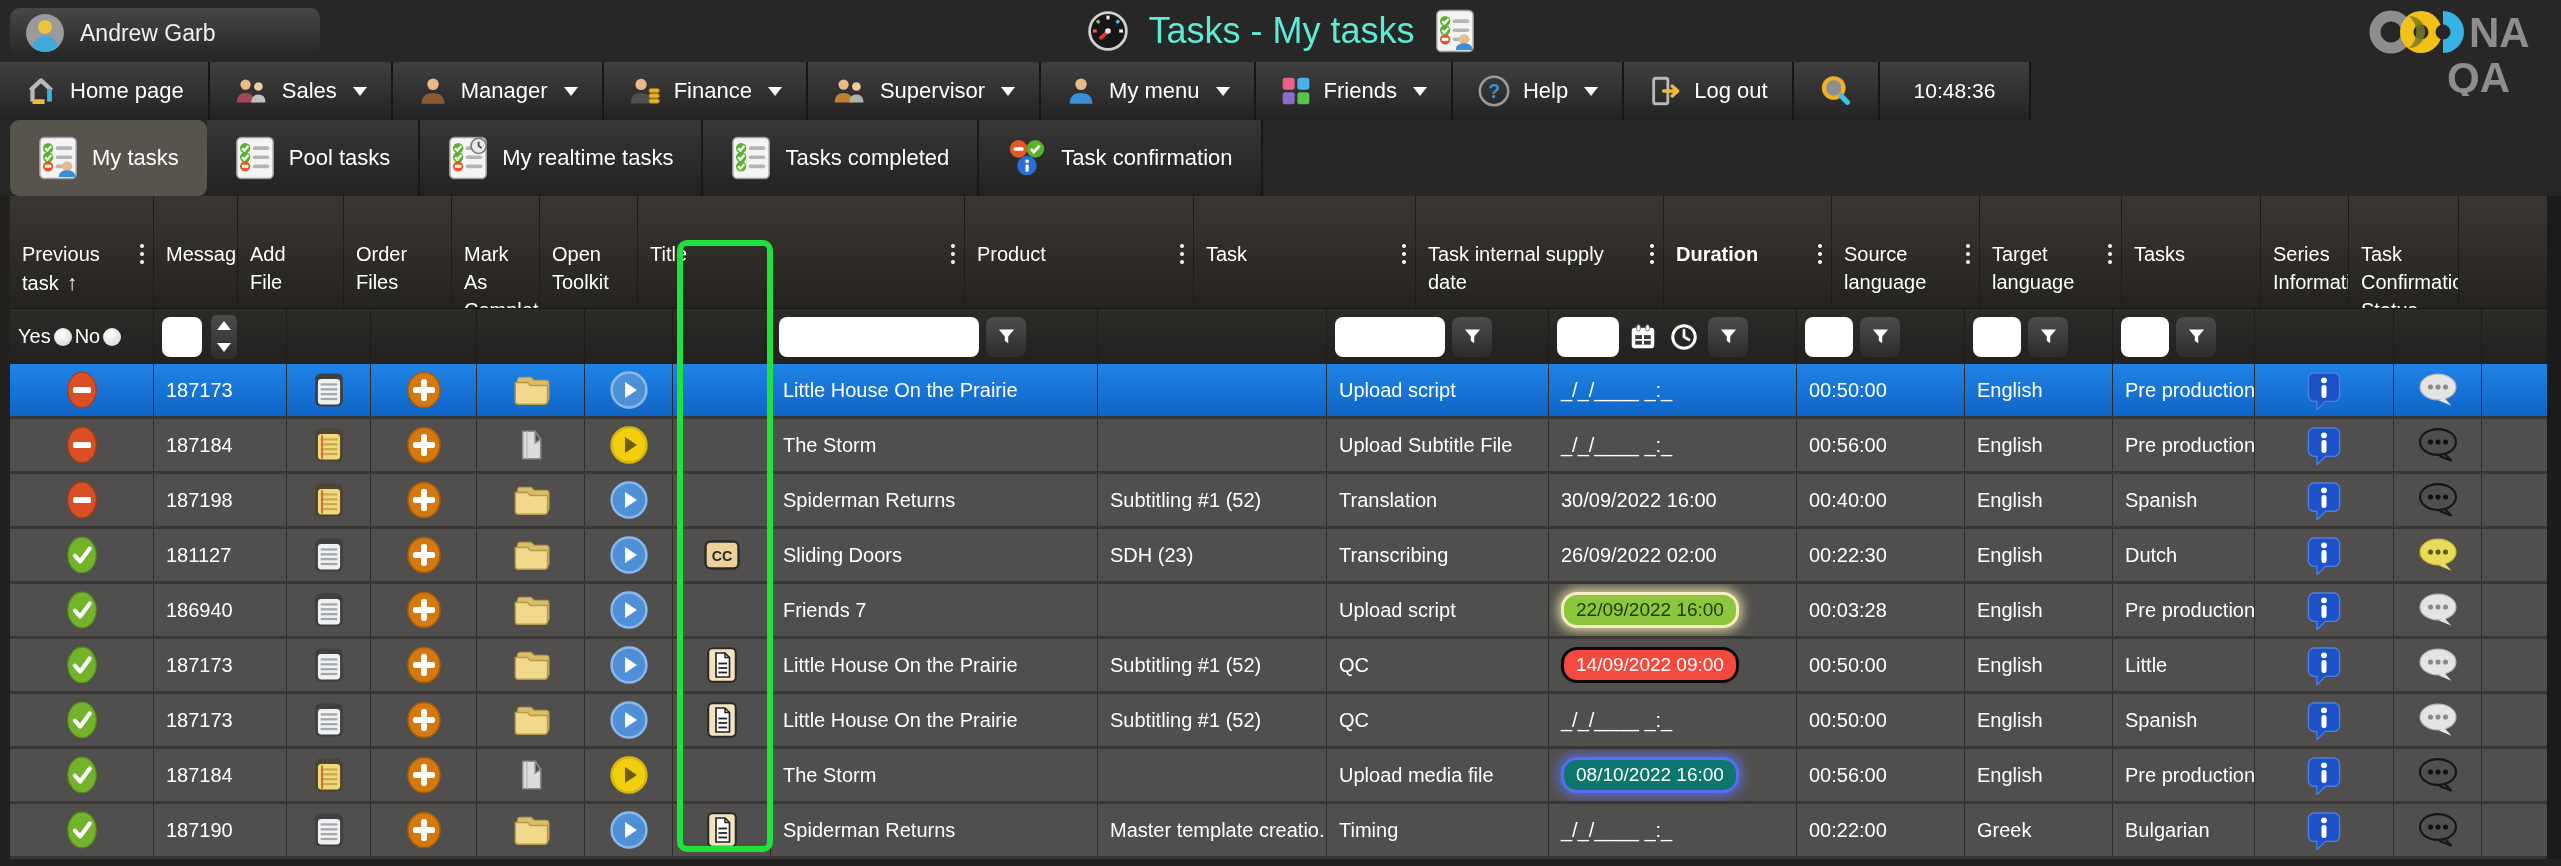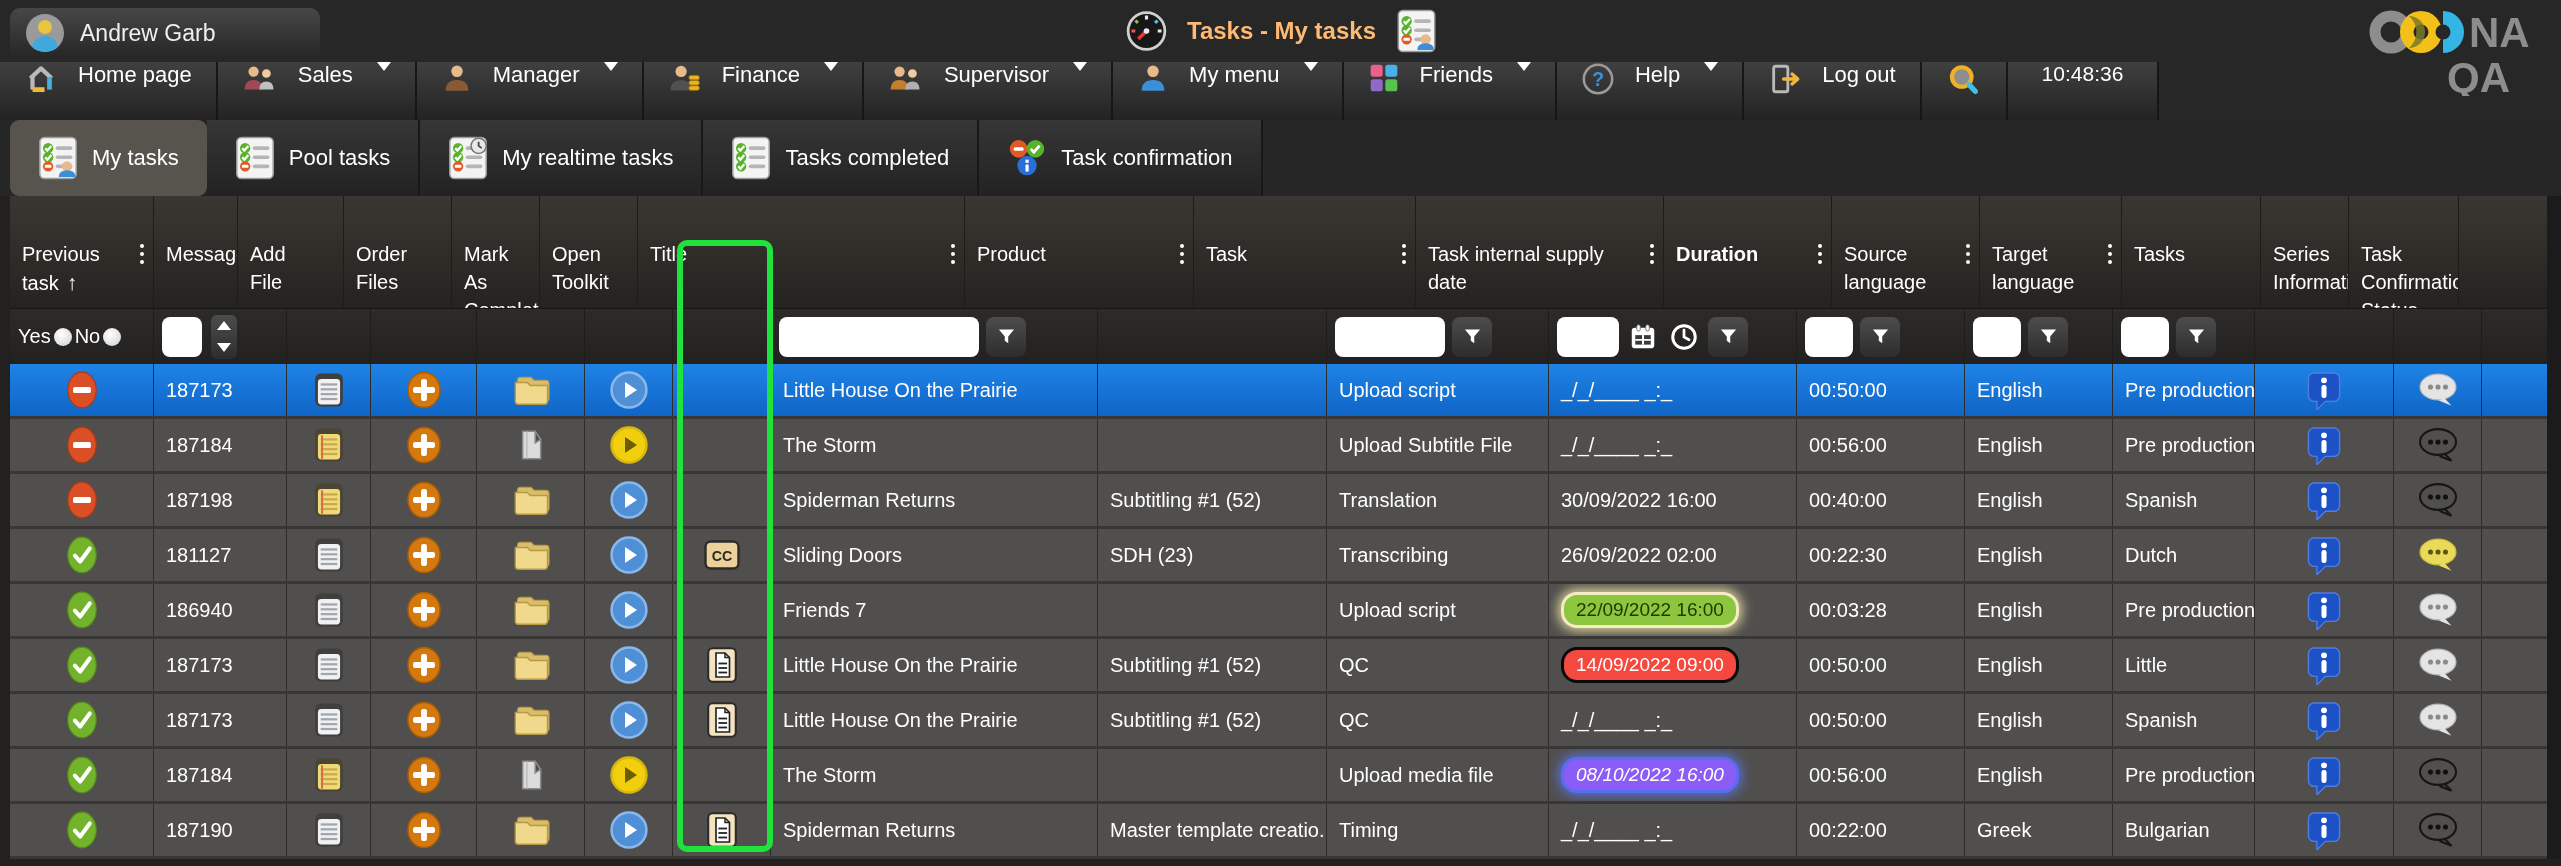--- a/index.html
+++ b/index.html
@@ -11,26 +11,26 @@
   .user-chip { position:absolute; left:10px; top:8px; height:50px; width:310px;
                background:linear-gradient(#474747,#262626); border-radius:10px;
                display:flex; align-items:center; gap:16px; padding-left:16px; }
   .avatar { width:38px; height:38px; border-radius:50%; background:#9a9a9a; position:relative; overflow:hidden; }
   .avatar .head { position:absolute; left:12px; top:6px; width:14px; height:14px; border-radius:50%; background:#e9c43e; }
   .avatar .bod  { position:absolute; left:6px; top:22px; width:26px; height:16px;
                   border-radius:13px 13px 0 0; background:#3fa9dc; }
   .user-name { font-size:23px; color:#f0f0f0; }
   .title-wrap { position:absolute; left:50%; top:0; transform:translateX(-50%); height:62px;
                 display:flex; align-items:center; gap:20px; }
-  .page-title { font-size:24px; color:#fdba74;font-weight:bold; }
+  .page-title { font-size:36px; color:#5eead4; }
   .logo { position:absolute; right:16px; top:4px; }
 
   
   .navbar { display:flex; height:58px; background:#2a2a2a; align-items:stretch; }
-  .nav-item { display:flex; align-items:flex-start; gap:20px; padding:0 24px; font-size:22px;
+  .nav-item { display:flex; align-items:center; gap:12px; padding:0 24px; font-size:22px;
               background:linear-gradient(#404040,#232323); border-right:2px solid #161616; white-space:nowrap; }
   .nav-caret { width:0; height:0; border-left:7px solid transparent; border-right:7px solid transparent;
                border-top:9px solid #fff; margin-left:4px; }
   .nav-time { font-size:21px; padding:0 34px; }
   .nav-fill { flex:1; background:#272727; }
 
   
   .tabbar { height:76px; background:#262626; display:flex; align-items:stretch; padding-left:10px; }
   .tab { display:flex; align-items:center; gap:14px; padding:0 28px; font-size:22px;
          background:linear-gradient(#363636,#222); border-right:2px solid #181818; }
@@ -61,21 +61,21 @@
 
   .grow { display:flex; height:55px; background:#514f4d; border-bottom:3px solid #393735; }
   .grow.selected { background:linear-gradient(#1f83e6,#0f65c6); }
   .gcell { border-right:1px solid #2e2c2a; display:flex; align-items:center; padding:0 12px;
            font-size:20px; overflow:hidden; white-space:nowrap; flex:none; position:relative; }
   .gcell.center { justify-content:center; padding:0; }
 
   .datepill { padding:4px 12px; border-radius:16px; font-size:19px; }
   .pill-green { background:#8cc63e; color:#213a00; border:3px solid #f5ecc4; box-shadow:0 0 12px 3px rgba(245,236,170,.85); }
   .pill-red   { background:#f4493f; color:#fff; border:3px solid #0a0a0a; }
-  .pill-blue  { background:#8b5cf6; color:#fff; border:3px solid #5a6cf0; box-shadow:0 0 12px 3px rgba(90,120,255,.75);font-style:italic; }
+  .pill-blue  { background:#0f766e; color:#fff; border:3px solid #5a6cf0; box-shadow:0 0 12px 3px rgba(90,120,255,.75); }
 
   .toolkit-box { position:absolute; left:677px; top:44px; width:96px; height:612px;
                  border:6px solid #1fe23c; border-radius:10px; pointer-events:none; z-index:6; }
   .edge-band { position:absolute; right:0; top:0; width:14px; height:663px; background:#1b1b1b; z-index:5; }
   svg { display:block; }
 </style>
 </head>
 <body>
 
 <div class="topbar">

